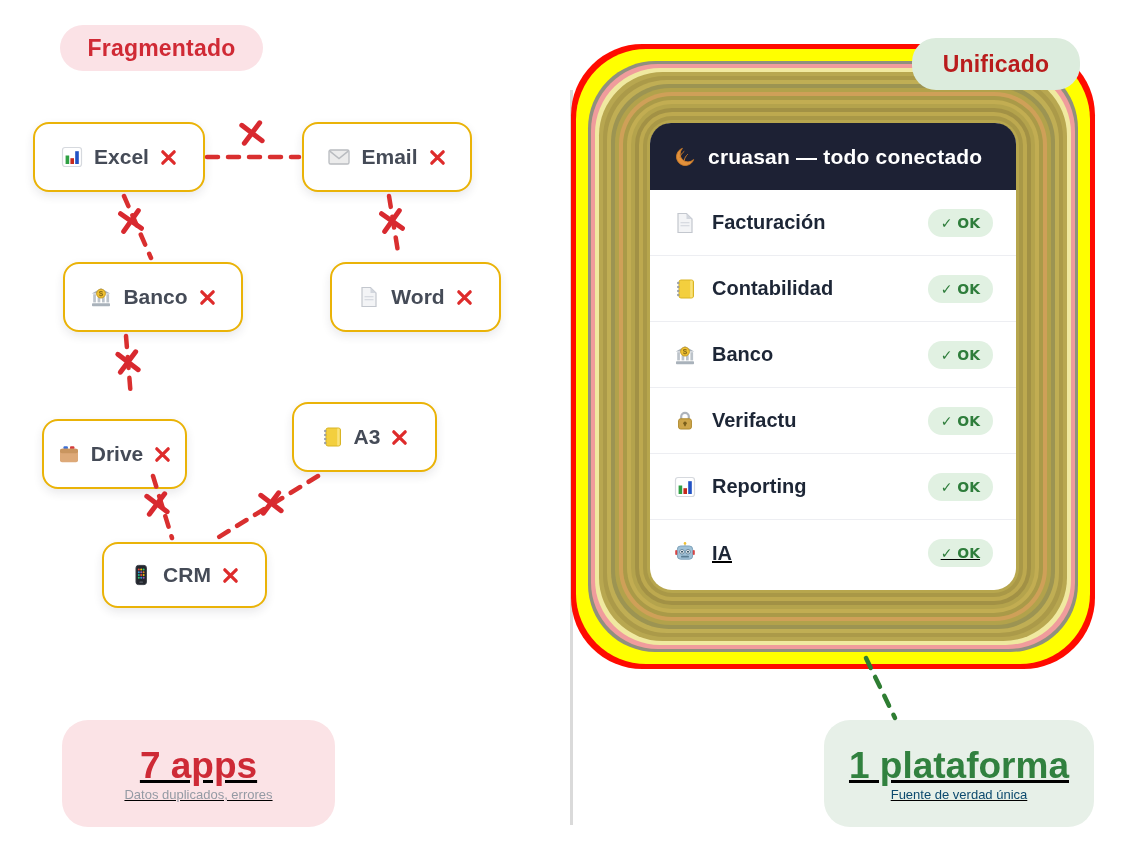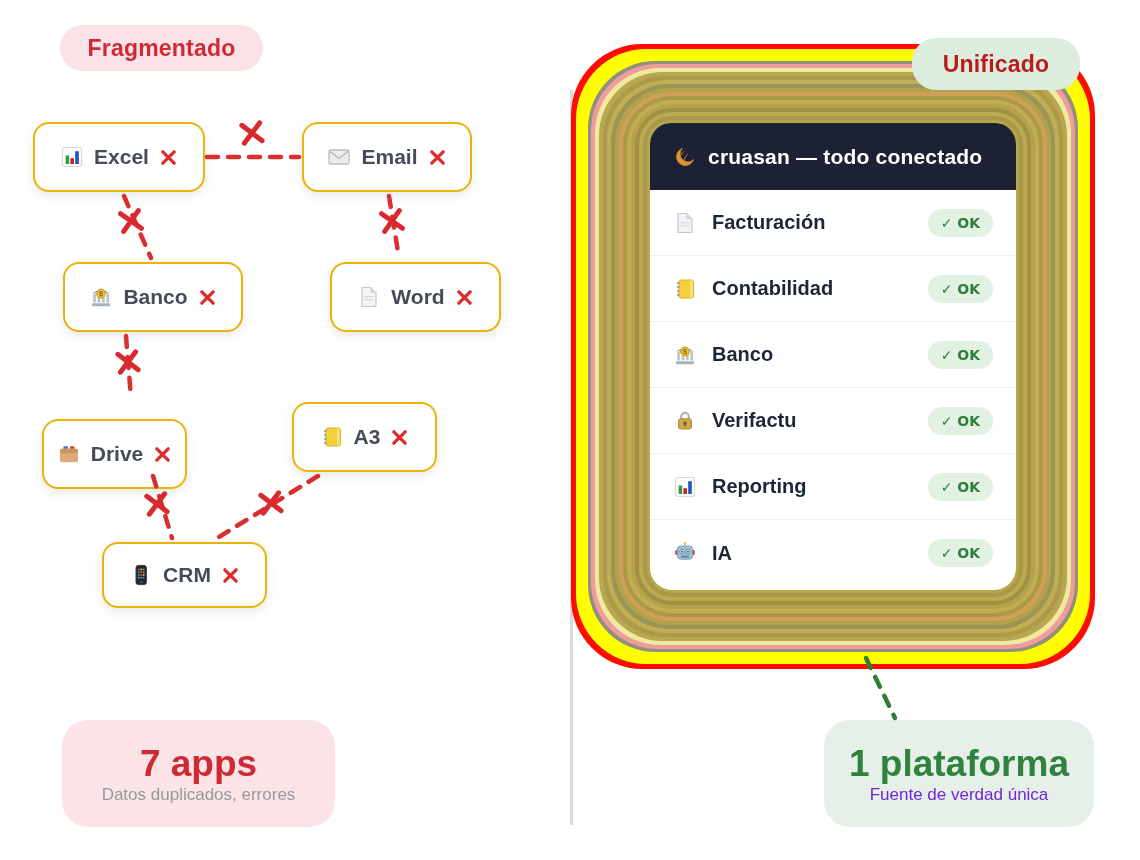--- a/index.html
+++ b/index.html
@@ -31,30 +31,30 @@
   #box-email { left:302px; top:122px; width:170px; height:70px; }
   #box-banco { left:63px;  top:262px; width:180px; height:70px; }
   #box-word  { left:322px; top:262px; width:171px; height:70px;margin-left:8px; }
   #box-drive { left:42px;  top:402px; width:145px; height:70px;margin-top:17px; }
   #box-a3    { left:292px; top:402px; width:145px; height:70px; }
   #box-crm   { left:102px; top:542px; width:165px; height:66px; }
 
   
   .summary {
     position:absolute; z-index:2; border-radius:26px;
-    display:flex; flex-direction:column; align-items:center; justify-content:center; gap:0;
+    display:flex; flex-direction:column; align-items:center; justify-content:center; gap:0;text-decoration:underline;
   }
   #pink-summary  { left:62px;  top:720px; width:273px; height:107px; background:#fbe3e6; }
   #green-summary { left:824px; top:720px; width:270px; height:107px; background:#e7f0e8; }
   .summary .big { font-size:37px; font-weight:800; }
   #pink-summary .big  { color:#ce2a36; }
   #green-summary .big { color:#31813f; }
-  .summary .sub { font-size:17px; }
+  .summary .sub { font-size:13px; }
   #pink-summary .sub  { color:#949aa4; }
-  #green-summary .sub { color:#6d28d9; }
+  #green-summary .sub { color:#0c4a6e; }
 
   
   #divider { left:570px; top:90px; width:3px; height:735px; background:#dadada; z-index:0; }
 
   
   #overlay { left:0; top:0; width:1140px; height:860px; z-index:3; pointer-events:none; }
 
   
   #glow-card {
     left:650px; top:123px; width:366px; height:467px; z-index:2;
@@ -71,21 +71,21 @@
   #card-header {
     height:67px; background:#1d2134; border-radius:21px 21px 0 0;
     display:flex; align-items:center; gap:11px; padding:0 23px;
     color:#ffffff; font-weight:700; font-size:21px; letter-spacing:.2px;
   }
   .rowlist { display:flex; flex-direction:column; }
   .prow {
     height:66px; display:flex; align-items:center; gap:15px; padding:6px 23px;
     border-bottom:1px solid #edeef2; background:#ffffff;
   }
-  .prow:last-child { border-bottom:none; border-radius:0 0 21px 21px; }
+  .prow:last-child { border-bottom:none; border-radius:0 0 21px 21px;text-decoration:underline; }
   .prow .plabel { font-size:20px; font-weight:700; color:#1d2636; }
   .ok-badge {
     margin-left:auto; background:#e1f1e2; color:#2e7d3b;
     font-size:14px; font-weight:700; padding:6px 13px; border-radius:999px;
     font-family:"DejaVu Sans","Liberation Sans",sans-serif; white-space:nowrap;
   }
 </style>
 </head>
 <body>
 

